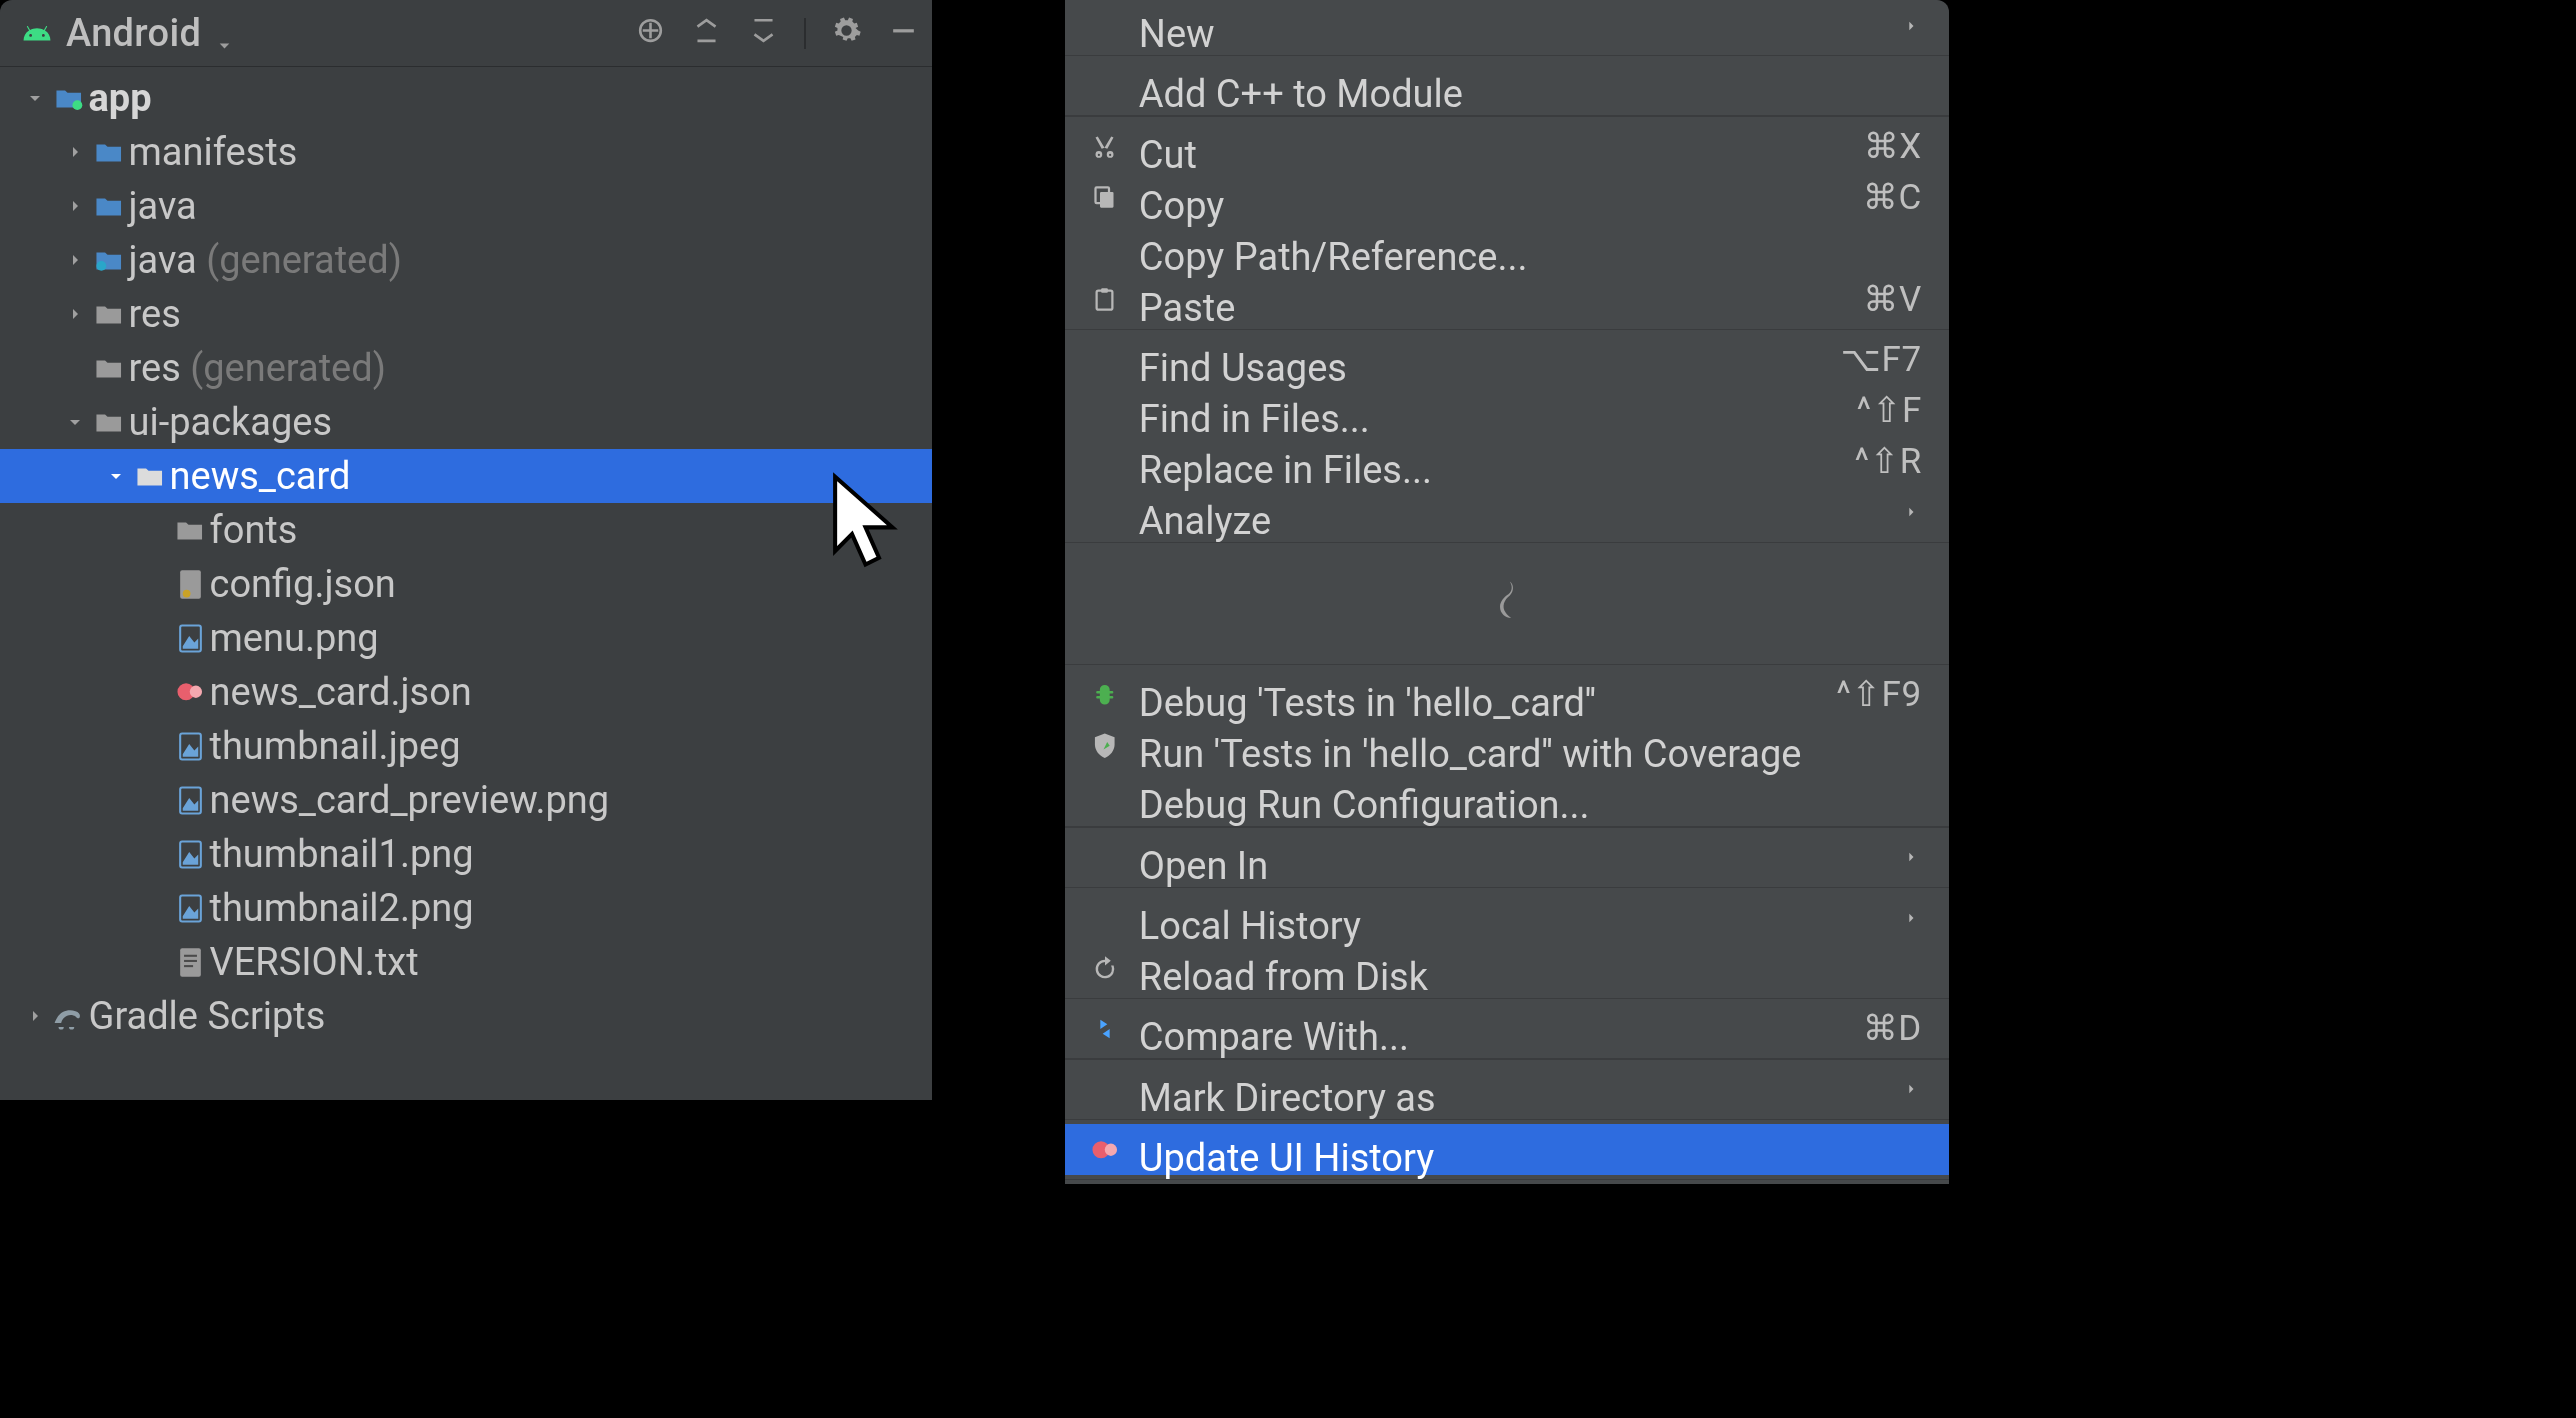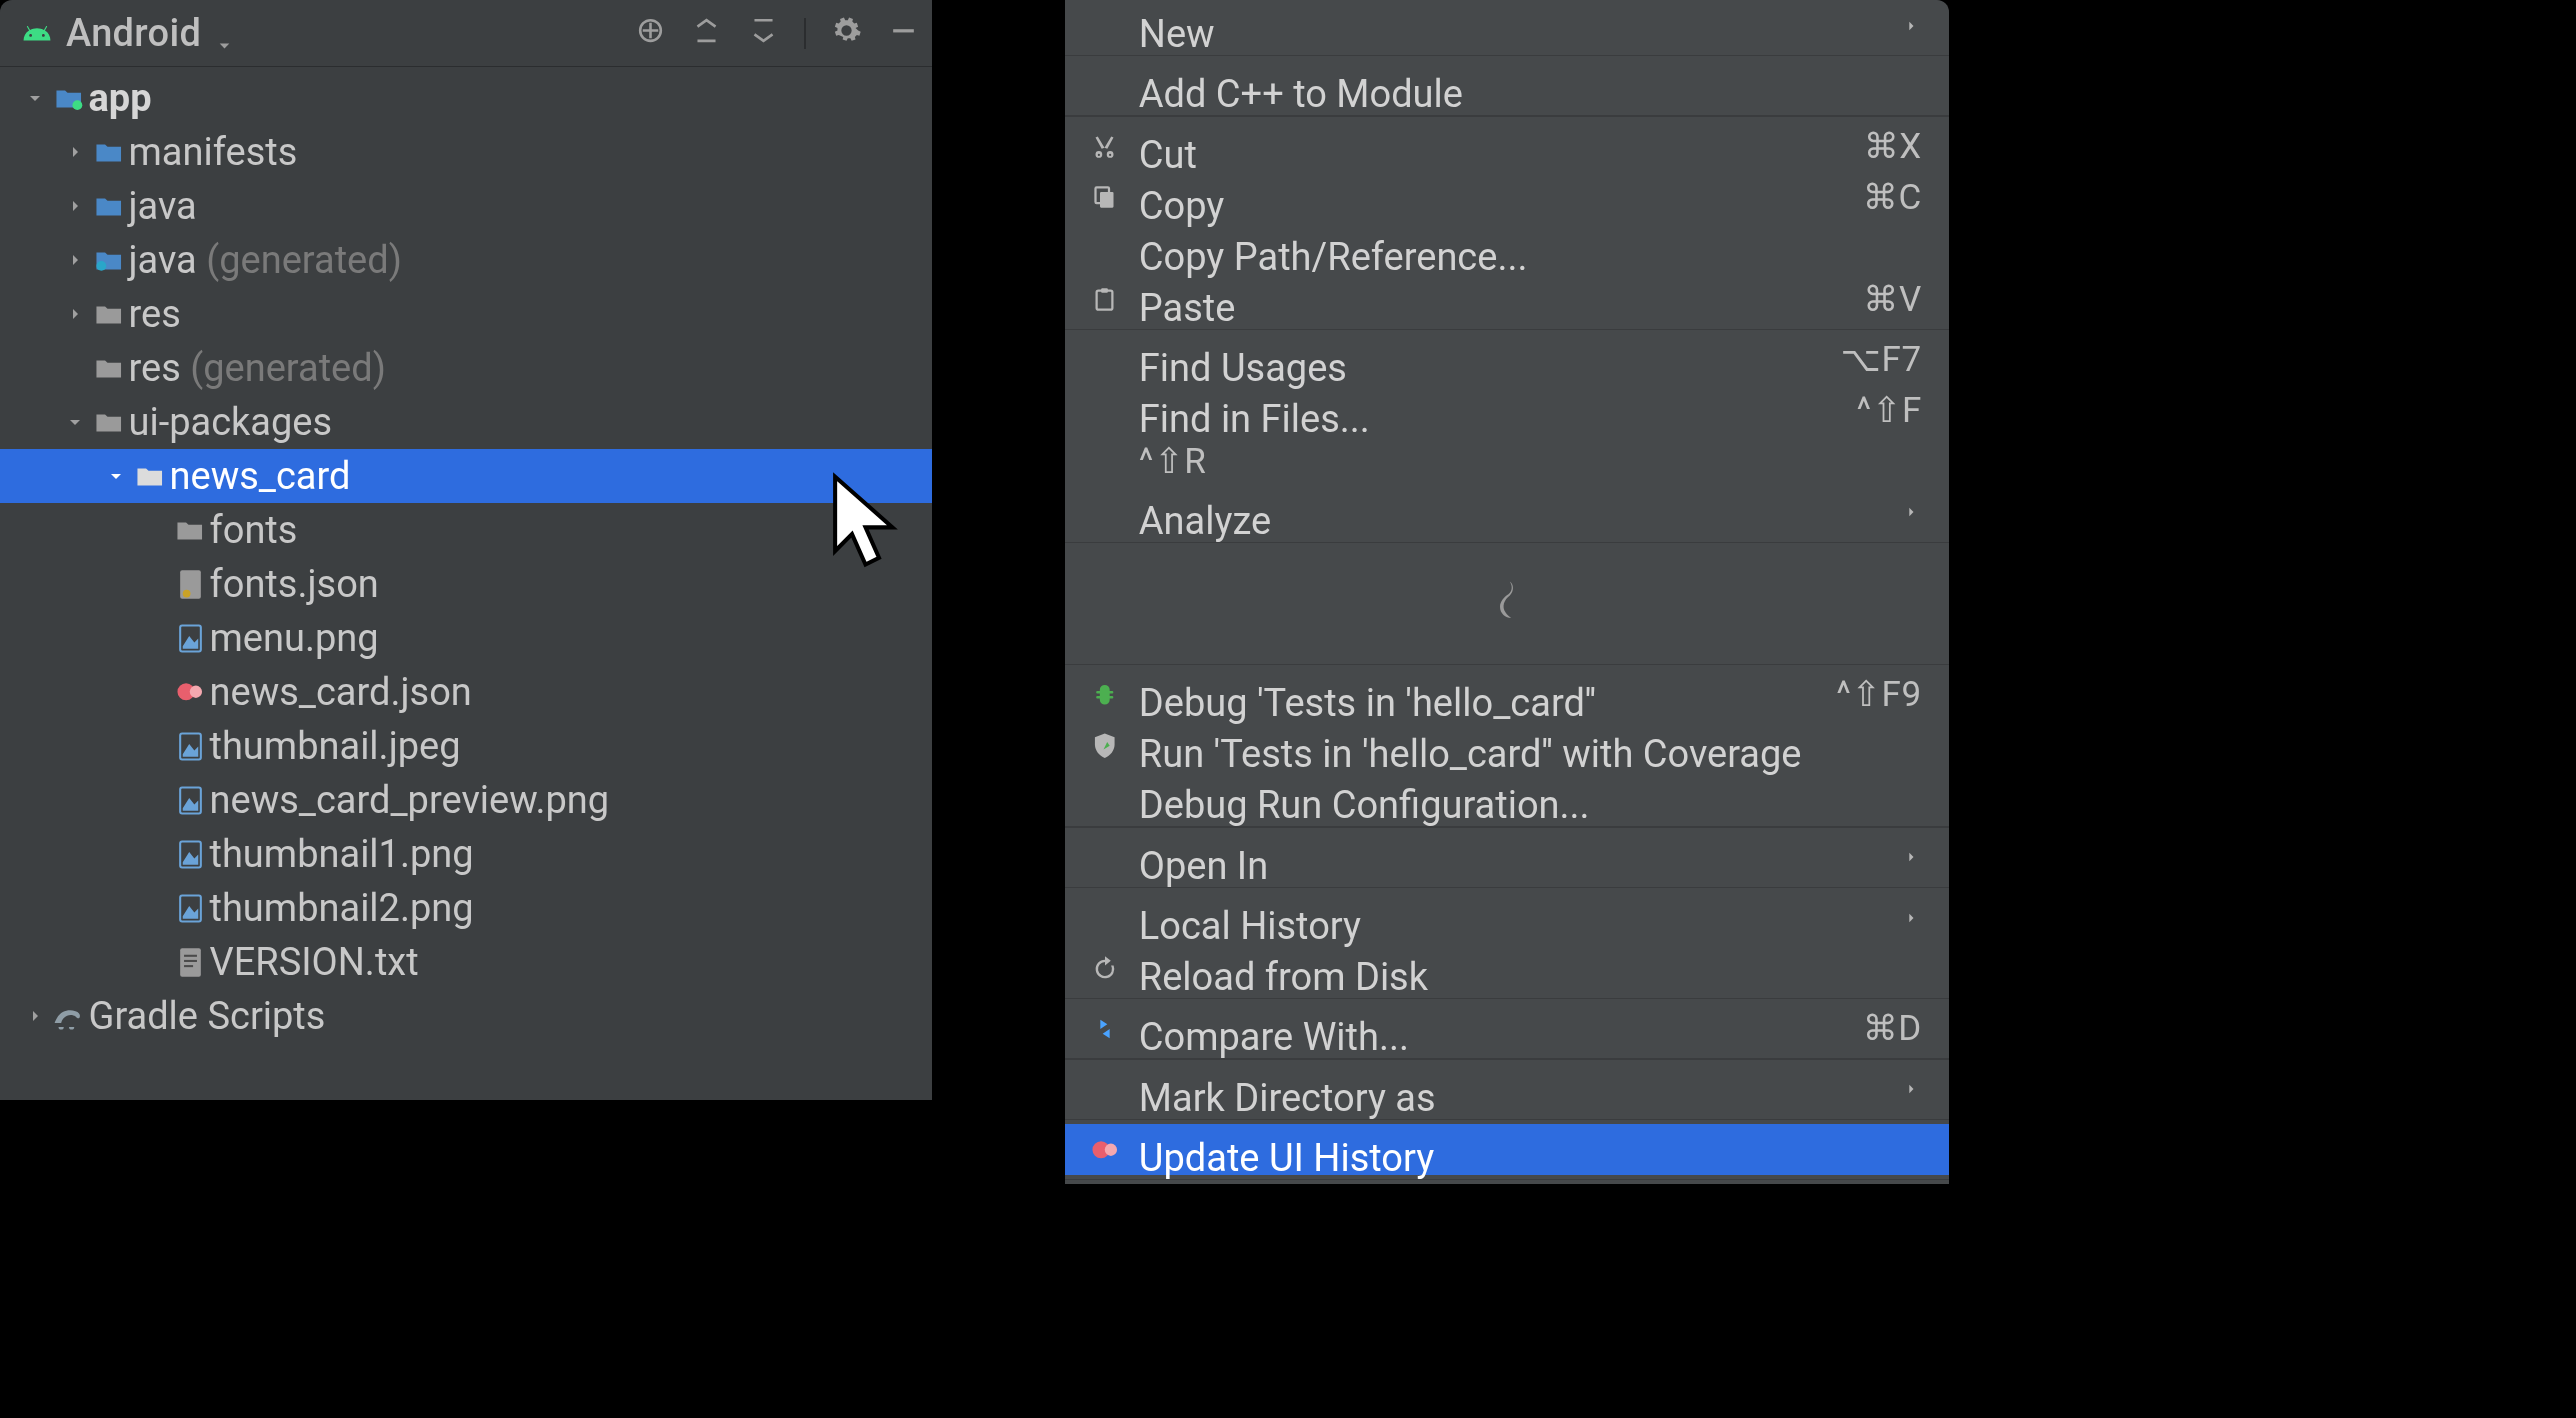--- a/index.html
+++ b/index.html
@@ -358,21 +358,21 @@
       </div>
 
       <div class="tree-row d3">
         <span class="noarrow"></span>
         <span class="ico">
             <svg width="27" height="31" viewBox="0 0 20 24">
               <rect x="2" y="1" width="16" height="22" rx="1.5" fill="#9a9a9a"></rect>
               <circle cx="7" cy="19" r="3" fill="#c9a227"></circle>
             </svg>
           </span>
-        <span class="label">fonts.json</span>
+        <span class="label">config.json</span>
       </div>
 
       <div class="tree-row d3">
         <span class="noarrow"></span>
         <span class="ico">
             <svg width="27" height="31" viewBox="0 0 20 24">
               <rect x="2" y="2" width="16" height="20" rx="1.5" fill="none" stroke="#6aa3d8" stroke-width="1.6"></rect>
               <polygon points="4,18 9,10 13,15 16,12 16,20 4,20" fill="#6aa3d8"></polygon>
             </svg>
           </span>
@@ -535,20 +535,21 @@
       <span class="mi-label">Find Usages</span>
       <span class="mi-short">⌥F7</span>
     </div>
     <div class="menu-item">
       <span class="mi-icon"></span>
       <span class="mi-label">Find in Files...</span>
       <span class="mi-short">^⇧F</span>
     </div>
     <div class="menu-item">
       <span class="mi-icon"></span>
+      <span class="mi-label">Replace in Files...</span>
       <span class="mi-short">^⇧R</span>
     </div>
     <div class="menu-item">
       <span class="mi-icon"></span>
       <span class="mi-label">Analyze</span>
       <span class="mi-sub">
           <svg width="20" height="20" viewBox="0 0 24 24">
             <path fill="currentColor" d="M10 7l5 5-5 5z"></path>
           </svg>
         </span>

